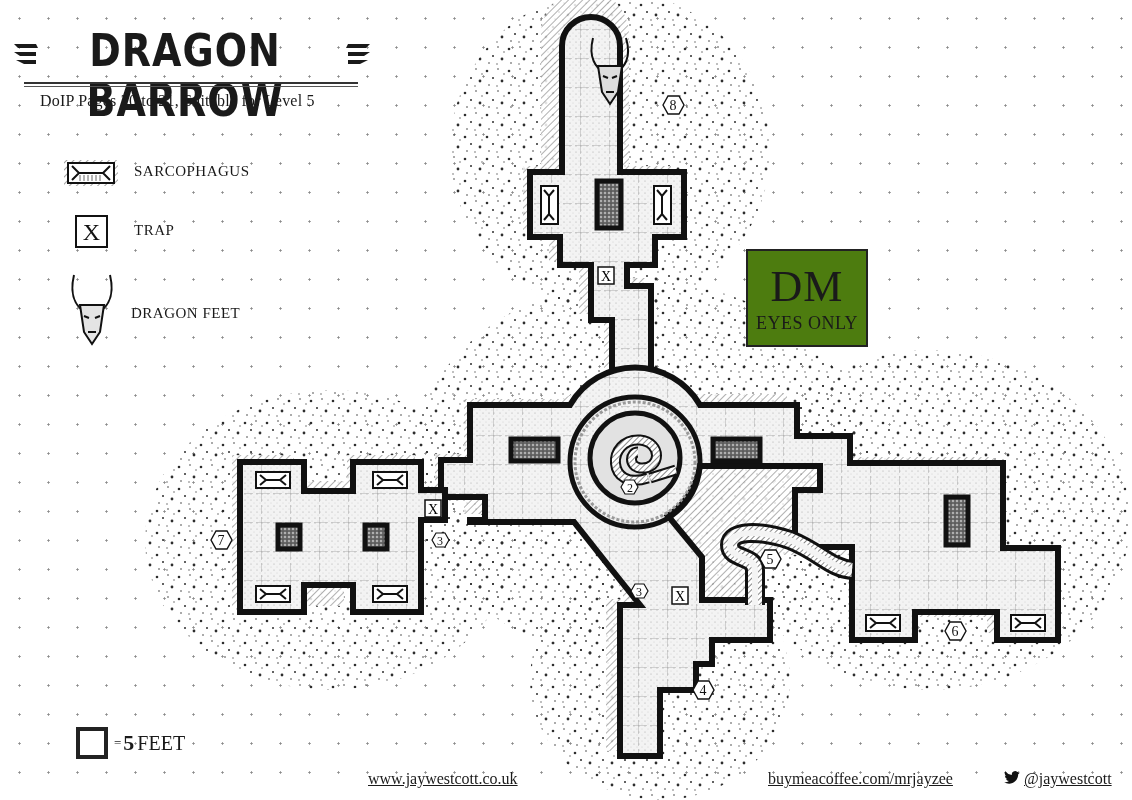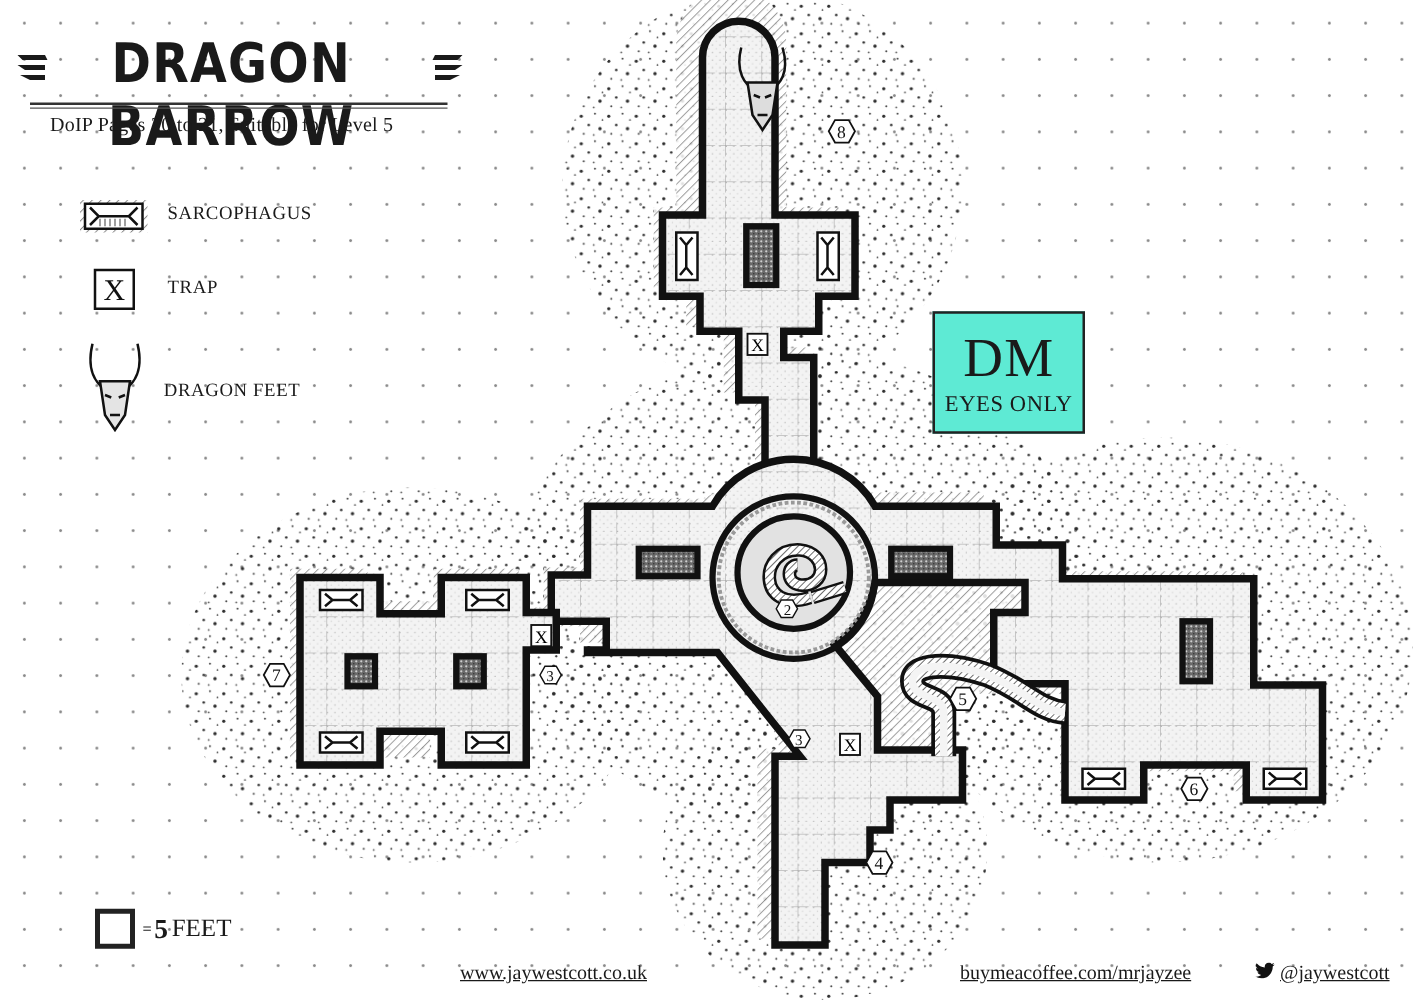--- a/index.html
+++ b/index.html
@@ -5,21 +5,21 @@
   html,body{margin:0;padding:0;background:#fff;}
   body{width:1132px;height:800px;position:relative;overflow:hidden;font-family:"Liberation Serif","DejaVu Serif",serif;color:#1a1a1a;}
   .grid{position:absolute;inset:0;background-image:radial-gradient(circle,#8a8a8a 0.9px,transparent 1.3px);background-size:29px 29px;background-position:5px 4px;}
   svg.map{position:absolute;left:0;top:0;}
   .title-wrap{position:absolute;left:10px;top:30px;width:350px;height:90px;}
   .title{position:absolute;left:0;width:350px;top:2px;text-align:center;font-family:"DejaVu Sans","Liberation Sans",sans-serif;font-weight:bold;font-size:38px;letter-spacing:1px;transform:scaleY(1.15);color:#1a1a1a;}
   .title-rule{position:absolute;left:14px;right:2px;top:52px;height:2px;background:#333;}
   .title-rule2{position:absolute;left:14px;right:2px;top:56px;height:1px;background:#555;}
   .subtitle{position:absolute;left:30px;top:62px;font-size:16px;letter-spacing:.2px;}
   .legend-label{position:absolute;font-size:15px;letter-spacing:.5px;}
-  .dm-box{position:absolute;left:746px;top:249px;width:118px;height:94px;border:2px solid #222;background:#5eead4;text-align:center;}
+  .dm-box{position:absolute;left:746px;top:249px;width:118px;height:94px;border:2px solid #222;background:#4d7c0f;text-align:center;}
   .dm-big{font-size:44px;line-height:44px;margin-top:14px;letter-spacing:1px;}
   .dm-small{font-size:18px;letter-spacing:.5px;margin-top:4px;}
   .scale{position:absolute;left:76px;top:727px;display:flex;align-items:center;}
   .scale-box{width:24px;height:24px;border:4px solid #222;}
   .scale-eq{font-size:13px;margin-left:6px;}
   .scale-num{font-size:22px;font-weight:bold;margin-left:2px;}
   .scale-unit{font-size:20px;margin-left:3px;}
   .footer{position:absolute;top:770px;font-size:16px;text-decoration:underline;}
   .twitter{display:inline-block;margin-right:4px;}
 </style>

